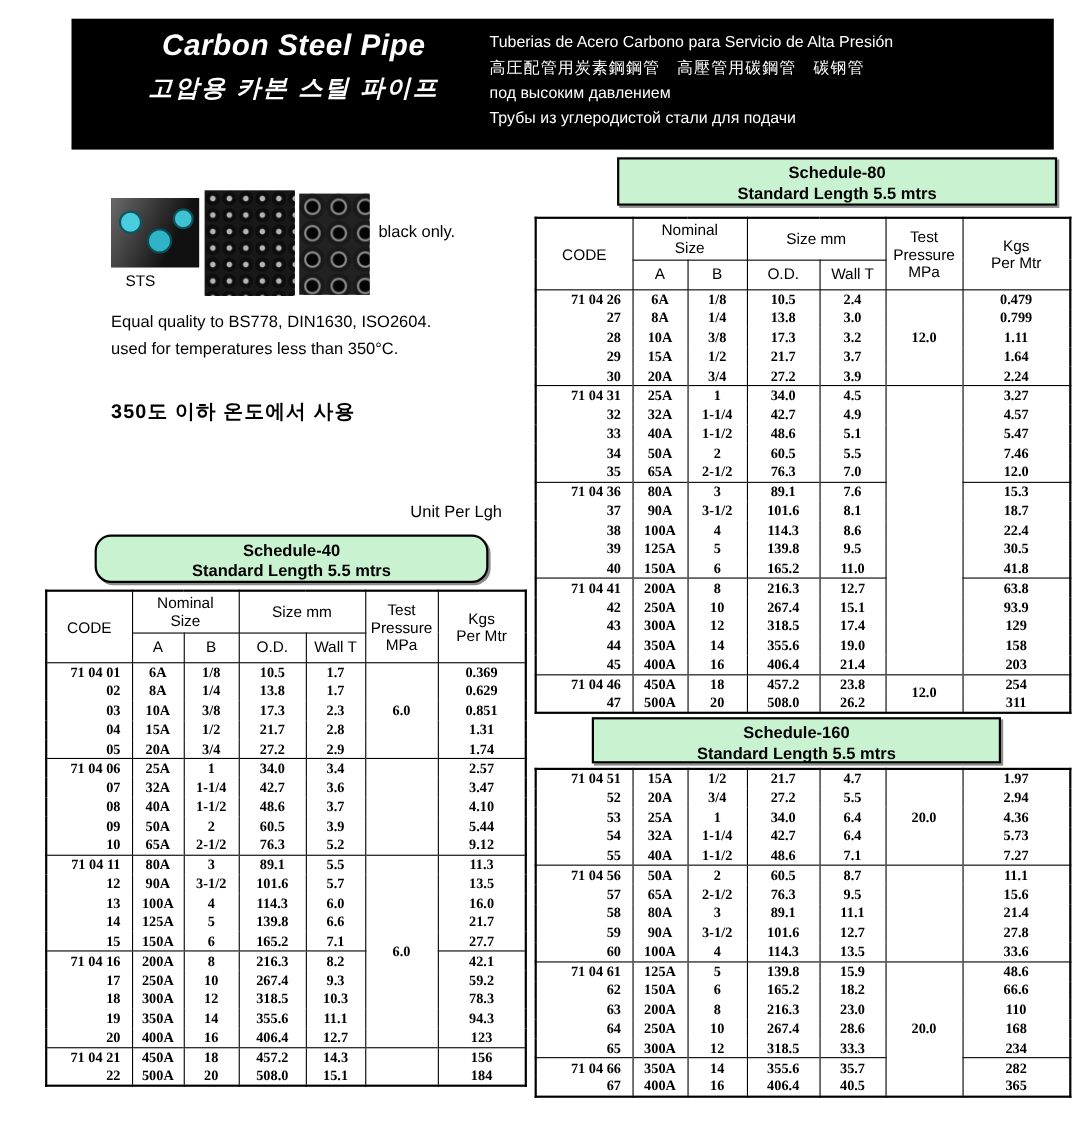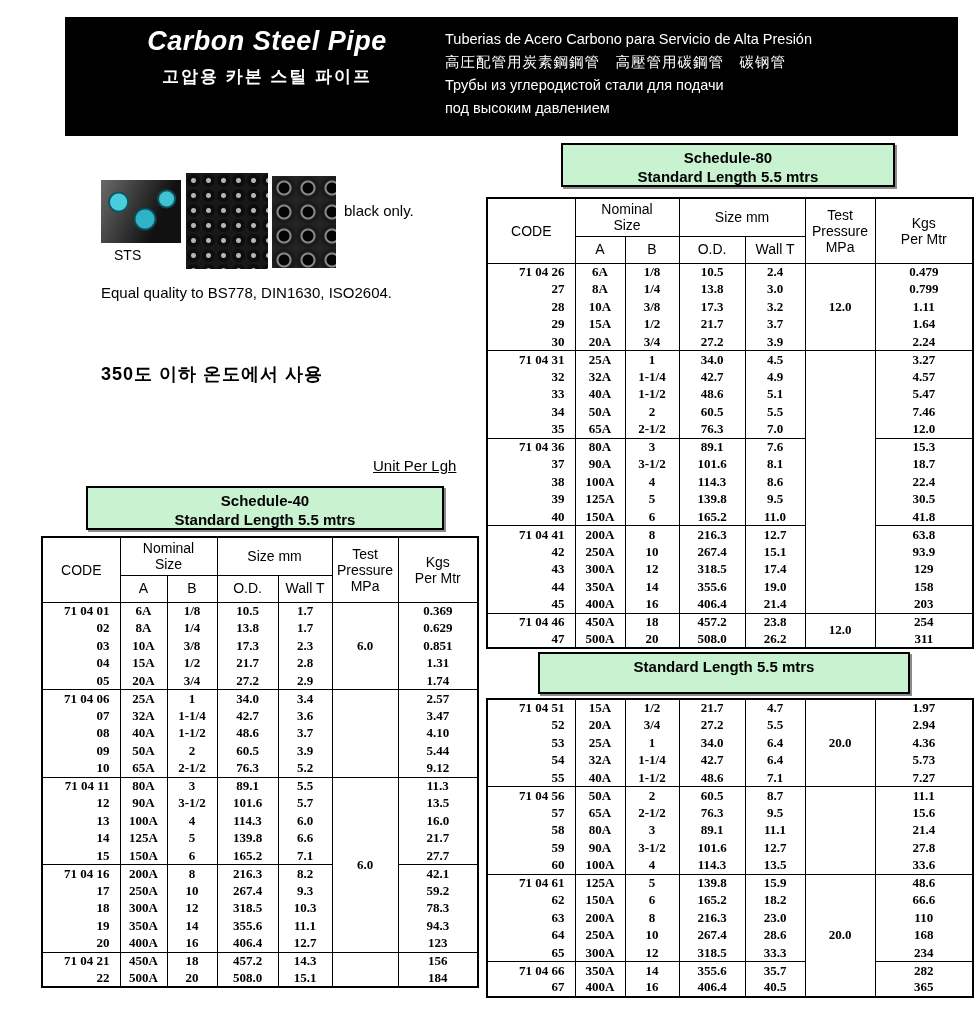--- a/index.html
+++ b/index.html
@@ -5,21 +5,21 @@
   * { margin:0; padding:0; box-sizing:border-box; }
   html,body { background:#ffffff; }
   body { font-family:"Liberation Sans","DejaVu Sans",sans-serif; color:#000; }
   .page { position:relative; width:976px; height:1030px; background:#fff; overflow:hidden;margin-left:16px; }
 
   
   .header-bar { position:absolute; left:49px; top:17px; width:893px; height:119px; background:#000; color:#fff; }
   .title-block { position:absolute; left:24px; top:9px; width:356px; text-align:center; }
   .title-main { font-size:27px; font-weight:bold; font-style:italic; letter-spacing:.5px; }
   .title-sub  { font-size:19px; font-weight:bold; font-style:italic; margin-top:1px; }
-  .title-kr   { font-size:17px; font-weight:bold; margin-top:8px; letter-spacing:2px; }
+  .title-kr   { font-size:22px; font-weight:bold; font-style:italic; margin-top:8px; letter-spacing:2px; }
   .hdr-right  { position:absolute; left:380px; top:11px; width:505px; font-size:14.5px; line-height:23px; }
   .hdr-cjk    { letter-spacing:1px; }
 
   
   .photo { position:absolute; background-color:#181818; }
   .photo-sts { left:85px; top:180px; width:80px; height:63px;
     background-image:
       radial-gradient(circle at 22% 35%, #49cede 0 8px, #0e5560 9px 10px, transparent 11px),
       radial-gradient(circle at 55% 62%, #2fb3c6 0 9px, #0c4a54 10px 11px, transparent 12px),
       radial-gradient(circle at 82% 30%, #3fc2d2 0 7px, #0e4f5a 8px 9px, transparent 10px),
@@ -29,21 +29,21 @@
     background-size:15px 15px; }
   .photo-large { left:256px; top:176px; width:64px; height:92px;
     background-image: radial-gradient(circle, #050505 5px, #8a8a8a 6px 7px, #1a1a1a 8px 11px, transparent 12px);
     background-size:24px 24px; background-color:#222; }
   .black-only { position:absolute; left:328px; top:202px; font-size:15px; }
   .sts-label  { position:absolute; left:98px; top:247px; font-size:14px; }
 
   
   .ref-block { position:absolute; left:85px; top:280px; font-size:15px; line-height:25px; }
   .kr-note   { position:absolute; left:85px; top:362px; font-size:18px; font-weight:bold; letter-spacing:1px; }
-  .unit-label{ position:absolute; left:357px; top:457px; font-size:15px; text-decoration:underline; }
+  .unit-label{ position:absolute; left:357px; top:457px; font-size:15px; }
 
   
   .sched-box { position:absolute; background:#c9f2d0; border:2px solid #000;
     box-shadow:2px 2px 0 rgba(0,0,0,.45);
     text-align:center; font-weight:bold; font-size:15px; line-height:19px; padding-top:3px; }
 
   
   .pipe-table { position:absolute; border-collapse:collapse; table-layout:fixed;
     border:2px solid #000; font-size:13px; }
   .pipe-table th { font-weight:normal; font-size:14px; white-space:pre-line;
@@ -52,63 +52,65 @@
   .pipe-table thead tr.h2 th { height:27px; }
   .pipe-table td { border-left:1px solid #000; border-right:1px solid #000;
     text-align:center; vertical-align:middle; height:17.5px; padding:0; }
   .pipe-table tbody { font-weight:bold;font-family:Liberation Serif, serif; }
   .pipe-table td.c0 { text-align:right; padding-right:10px; }
   .pipe-table tr.grp td { border-top:1.5px solid #000; }
 
   #t40  { left:25px;  top:536px; width:436px; }
   #t80  { left:470px; top:197px; width:486px; }
   #t160 { left:470px; top:698px; width:486px; }
-  #box40  { left:70px;  top:486px; width:358px; height:44px; }
-  #box80  { left:545px; top:143px; width:334px; height:44px; }
+  #box40  { left:70px;  top:486px; width:358px; height:44px;border-radius:15px; }
+  #box80  { left:545px; top:143px; width:400px; height:44px; }
   #box160 { left:522px; top:652px; width:372px; height:42px; }
 </style>
 </head>
 <body>
 
 <div class="page">
 
   <div class="header-bar">
     <div class="title-block">
       <div class="title-main">Carbon Steel Pipe</div>
       <div class="title-kr">고압용 카본 스틸 파이프</div>
     </div>
     <div class="hdr-right">
       <div>Tuberias de Acero Carbono para Servicio de Alta Presión</div>
       <div class="hdr-cjk">高圧配管用炭素鋼鋼管　高壓管用碳鋼管　碳钢管</div>
+      <div>под высоким давлением</div>
       <div>Трубы из углеродистой стали для подачи</div>
-      <div>под высоким давлением</div>
     </div>
   </div>
 
   <div class="photo photo-sts"></div>
   <div class="photo photo-bundle"></div>
   <div class="photo photo-large"></div>
   <div class="black-only">black only.</div>
   <div class="sts-label">STS</div>
 
   <div class="ref-block">
     <div>Equal quality to BS778, DIN1630, ISO2604.</div>
+    <div>used for temperatures less than 350°C.</div>
   </div>
   <div class="kr-note">350도 이하 온도에서 사용</div>
   <div class="unit-label">Unit Per Lgh</div>
 
   <div class="sched-box" id="box40">
     <div>Schedule-40</div>
     <div>Standard Length 5.5 mtrs</div>
   </div>
   <div class="sched-box" id="box80">
     <div>Schedule-80</div>
     <div>Standard Length 5.5 mtrs</div>
   </div>
   <div class="sched-box" id="box160">
+    <div>Schedule-160</div>
     <div>Standard Length 5.5 mtrs</div>
   </div>
 
   <table class="pipe-table" id="t40">
     <colgroup>
       <col style="width:78px">
         <col style="width:47px">
         <col style="width:50px">
       <col style="width:61px">
         <col style="width:54px">

